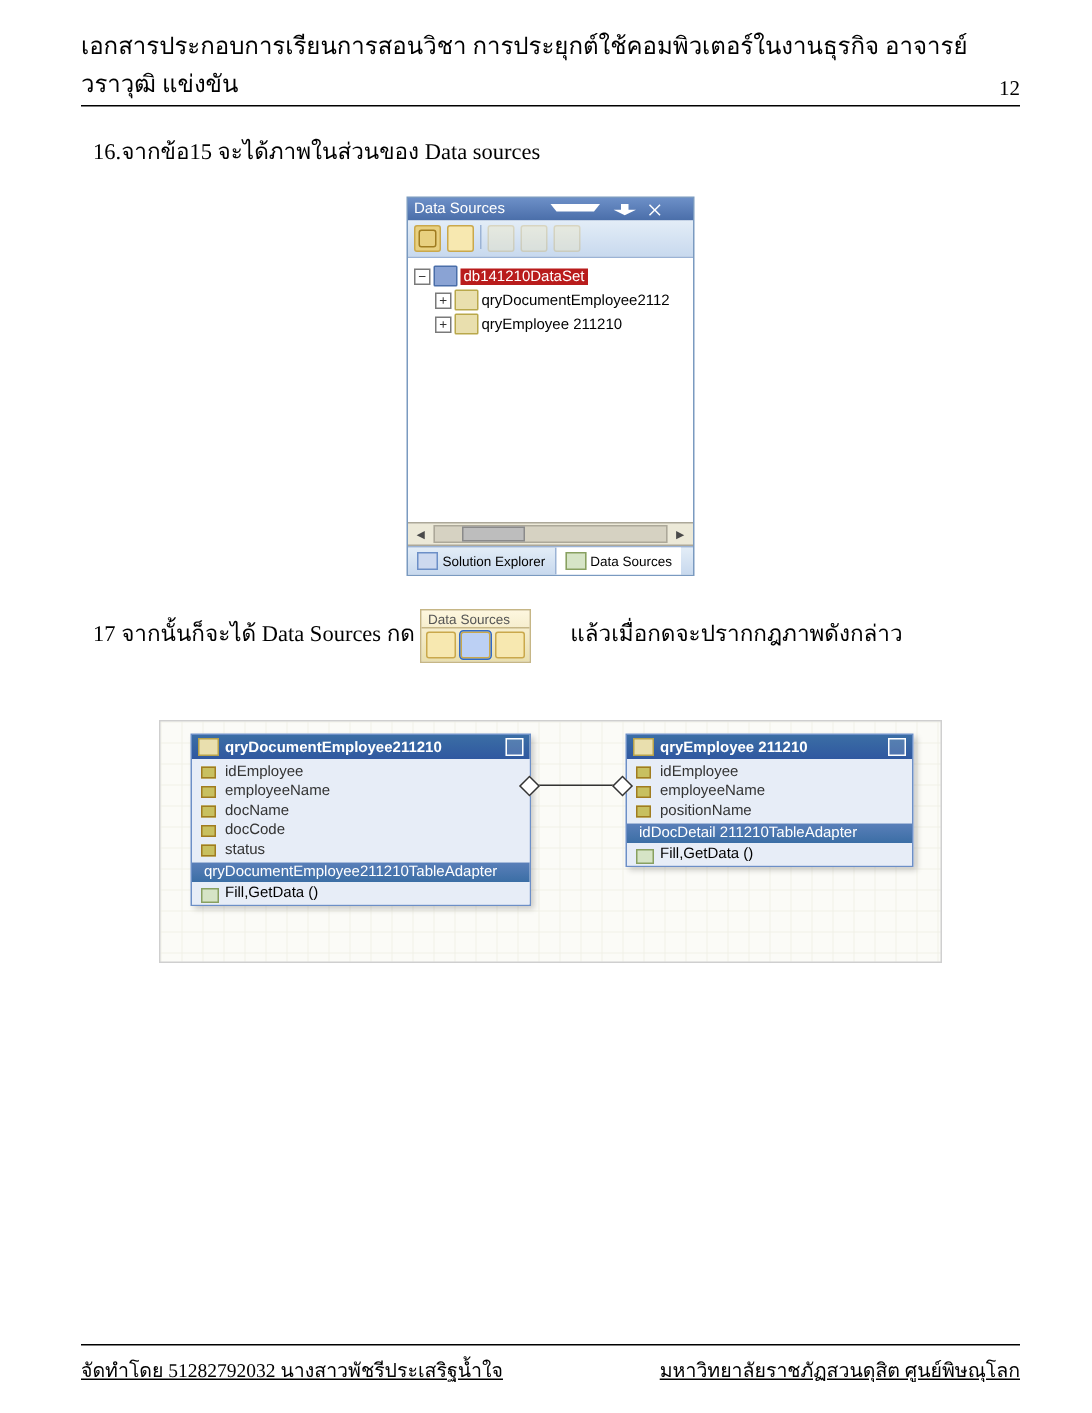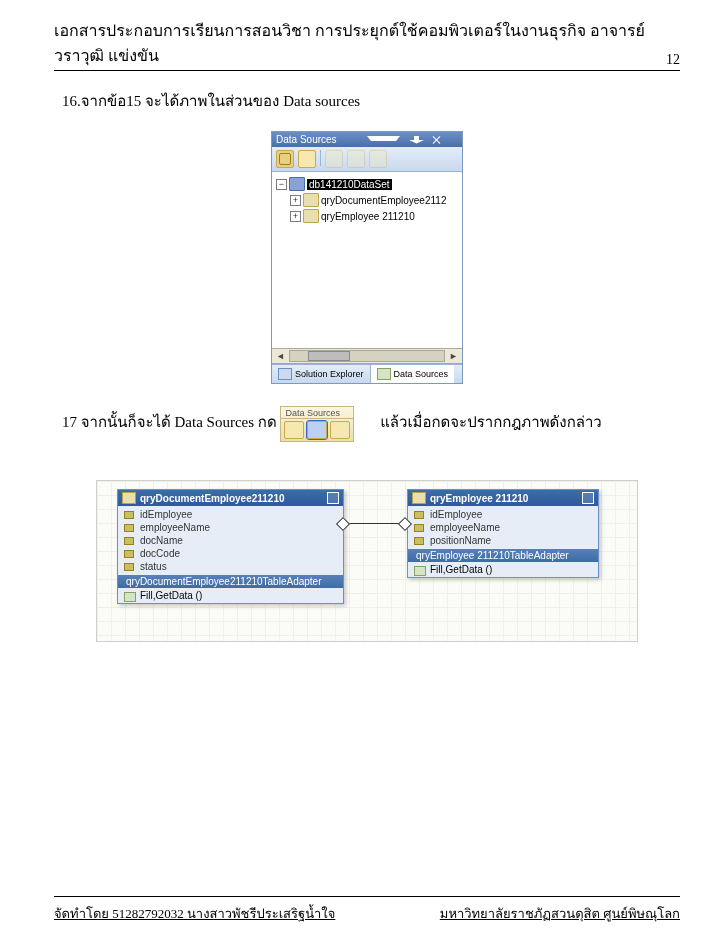--- a/index.html
+++ b/index.html
@@ -74,21 +74,21 @@
 
   .ds-tree{
     padding:4px;
     height:168px;
     overflow:hidden;
   }
   .tree-row{display:flex;align-items:center;gap:2px;padding:1px 0;white-space:nowrap;}
   .tree-row .exp{width:9px;height:9px;border:1px solid #7a7a7a;background:#fff;display:flex;align-items:center;justify-content:center;font-size:9px;line-height:1;color:#333;}
   .tree-row .ico{width:14px;height:12px;background:#e9dfae;border:1px solid #b9a84b;border-radius:1px;display:inline-block;}
   .tree-row .ico.ds{background:#8aa3d4;border-color:#4a6ea9;}
-  .tree-row.sel .lbl{background:#000000;color:#fff;padding:0 2px;}
+  .tree-row.sel .lbl{background:#b91c1c;color:#fff;padding:0 2px;}
   .in1{padding-left:14px;}
 
   .ds-hsplit{height:14px;background:#ece9d8;border-top:1px solid #aca899;border-bottom:1px solid #aca899;display:flex;align-items:center;}
   .ds-hsplit .ar{font-size:9px;color:#4a4a4a;padding:0 4px;}
   .ds-hsplit .track{flex:1;background:#d6d2c2;height:10px;border:1px solid #aca899;display:flex;}
   .ds-hsplit .thumb{width:40px;background:#bdbdbd;border:1px solid #8a8a8a;margin-left:18px;}
 
   .ds-tabs{
     background:linear-gradient(#e3edf7,#c8d9ee);
     display:flex;
@@ -121,21 +121,20 @@
     background:var(--grid-bg);
     position:relative;
     border:1px solid #cfcfcf;
     font-family:Tahoma,sans-serif;
     margin-top:30px;
     overflow:hidden;
     background-image:
       linear-gradient(#f0f0e6 1px,transparent 1px),
       linear-gradient(90deg,#f0f0e6 1px,transparent 1px);
     background-size:14px 14px;
-    padding-left:20px;
   }
   .entity{
     position:absolute;
     width:225px;
     border:1px solid #6c8fc7;
     background:#fff;
     box-shadow:2px 2px 4px rgba(0,0,0,.2);
     font-size:10px;
   }
   .entity.small{width:190px;}
@@ -283,21 +282,21 @@
           <span class="nm">qryEmployee 211210</span>
           <span class="col"></span>
         </div>
         <div class="fields">
           <div class="fld">idEmployee</div>
           <div class="fld">employeeName</div>
           <div class="fld">positionName</div>
         </div>
         <div class="sub-head">
           <span class="hi"></span>
-          <span class="nm">qryEmployee 211210TableAdapter</span>
+          <span class="nm">idDocDetail 211210TableAdapter</span>
           <span class="col"></span>
         </div>
         <div class="sub-body">Fill,GetData ()</div>
       </div>
 
       <div class="relation" style="left:246px;top:42px;width:62px;">
         <span class="d l"></span>
         <span class="d r"></span>
       </div>
 

